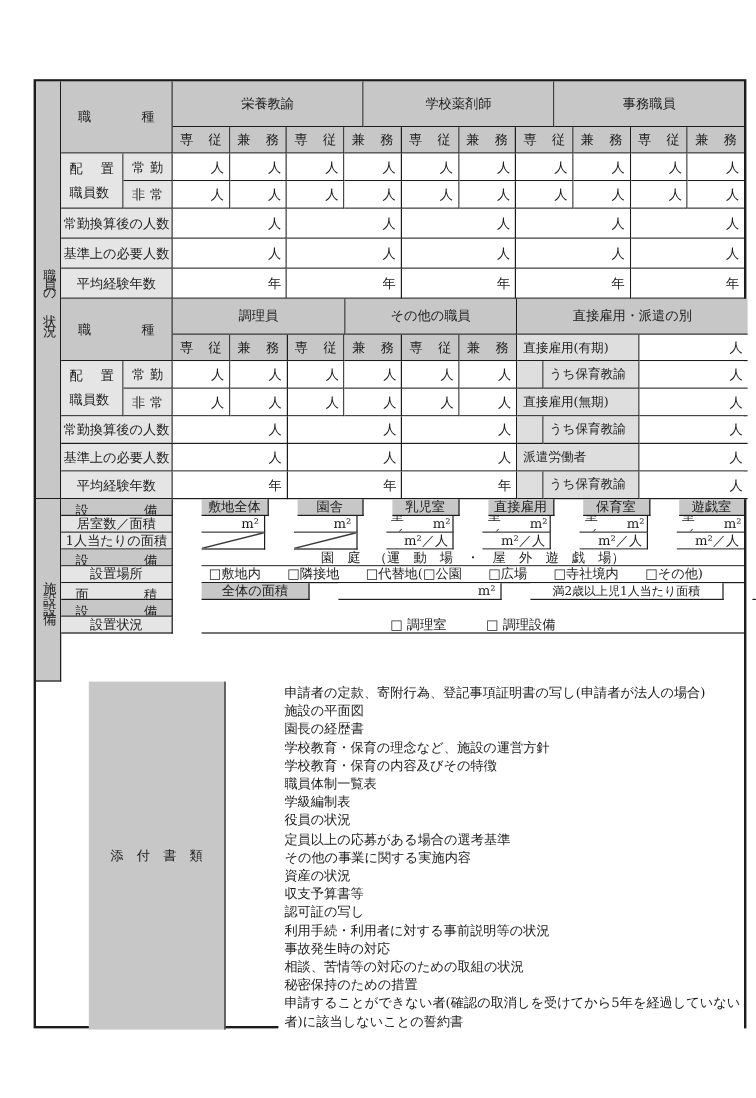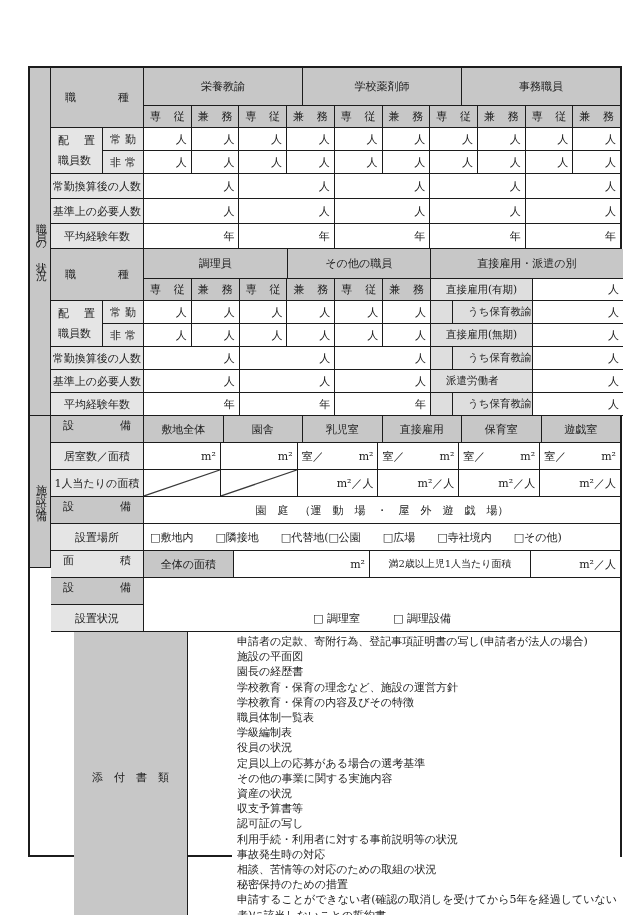--- a/index.html
+++ b/index.html
@@ -21,21 +21,21 @@
   }
   .nobr{border-right:none;}
   .nobb{border-bottom:none;margin-left:44px;}
   .grayD{background:#c7c7c7;}
   .grayL{background:#e5e5e5;}
   .white{background:#ffffff;}
   .center{justify-content:center;text-align:center;}
   .val{justify-content:flex-end;padding-right:4px;}
   .leftpad{padding-left:6px;}
   .just{display:block;text-align:justify;text-align-last:justify;}
-  .h19{height:27px;} .h22{height:22px;} .h23{height:23px;} .h25{height:25px;}
+  .h19{height:14px;gap:24px;} .h22{height:22px;} .h23{height:23px;} .h25{height:25px;}
   .h30{height:30px;} .h38{height:38px;} .h46{height:46px;} .h52{height:52px;}
   .h60{height:60px;} .h152{height:152px;} .h290{height:290px;} .h348{height:348px;}
   .w21{width:21px;flex:0 0 21px;} .w41{width:41px;flex:0 0 41px;}
   .w52{width:52px;flex:0 0 52px;} .w90{width:90px;flex:0 0 90px;}
   .w93{width:93px;flex:0 0 93px;} .w114{width:114px;flex:0 0 114px;}
   .w136{width:136px;flex:0 0 136px;} .w161{width:161px;flex:0 0 161px;}
   .w192{width:192px;flex:0 0 192px;} .w380{width:380px;flex:0 0 380px;}
   .vcell{
     writing-mode:vertical-rl;justify-content:center;text-align:center;
     letter-spacing:9px;padding-top:2px;
@@ -43,21 +43,21 @@
   .just.h60{line-height:60px;padding:0 14px;}
   .just.h52{line-height:52px;padding:0 14px;}
   .just.h23{line-height:23px;padding:0 7px;}
   .just.h22{line-height:22px;padding:0 6px;}
   .just.h19{line-height:19px;padding:0 12px;}
   .placement{display:block;padding:3px 7px 0 7px;line-height:20px;font-size:11px;}
   .placement .l1{text-align:justify;text-align-last:justify;}
   .subhead{font-size:11px;}
   .occ{font-size:11px;line-height:13px;}
   .occ-small{font-size:10px;line-height:13px;padding:0 2px;flex-wrap:wrap;}
-  .emp-label{font-size:10.5px;padding-left:15px;background:#dedede;}
+  .emp-label{font-size:10.5px;padding-left:5px;background:#dedede;}
   .emp-indent{flex:0 0 22px;background:#dedede;}
   .emp-val{flex:0 0 90px;}
   .diag{position:relative;}
   .diag svg{position:absolute;left:0;top:0;width:100%;height:100%;}
   .split{justify-content:space-between;padding:0 4px;}
   .attach-list{display:block;padding:2px 0 0 5px;line-height:15.2px;font-size:11px;}
   .attach-item{line-height:15.2px;}
   .opts{font-size:11px;}
   .smalllabel{font-size:10px;}
 </style>

